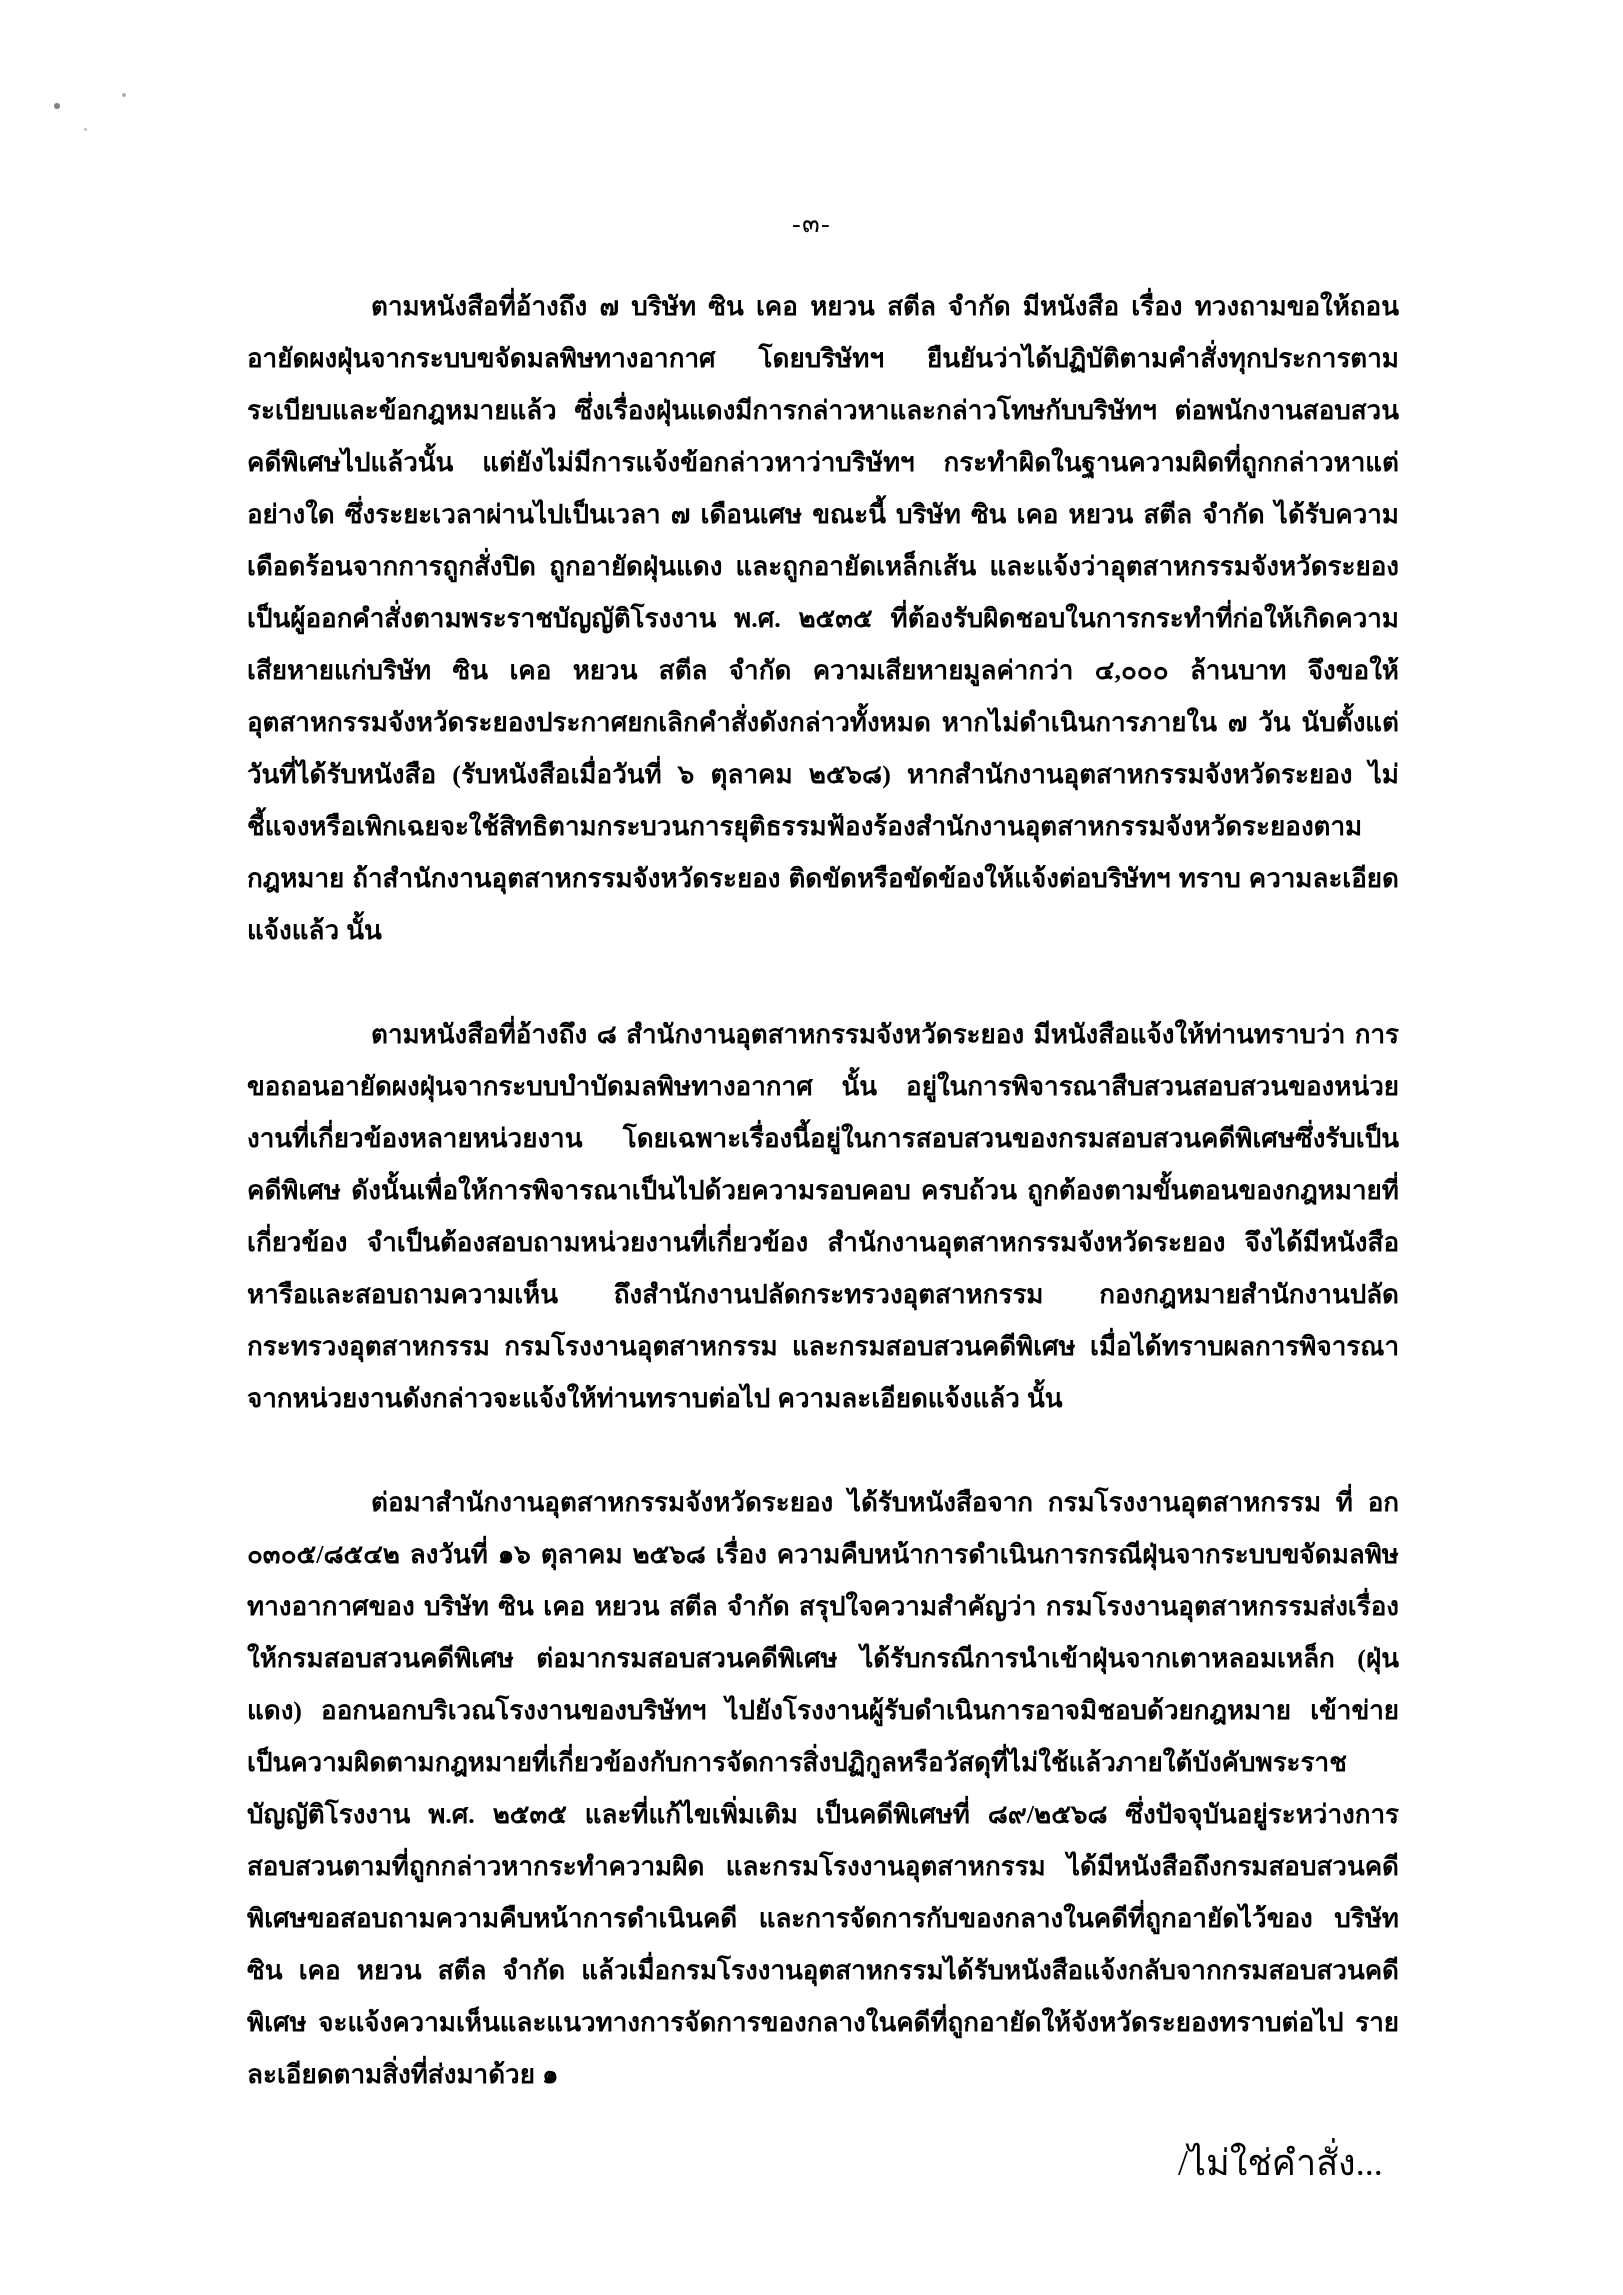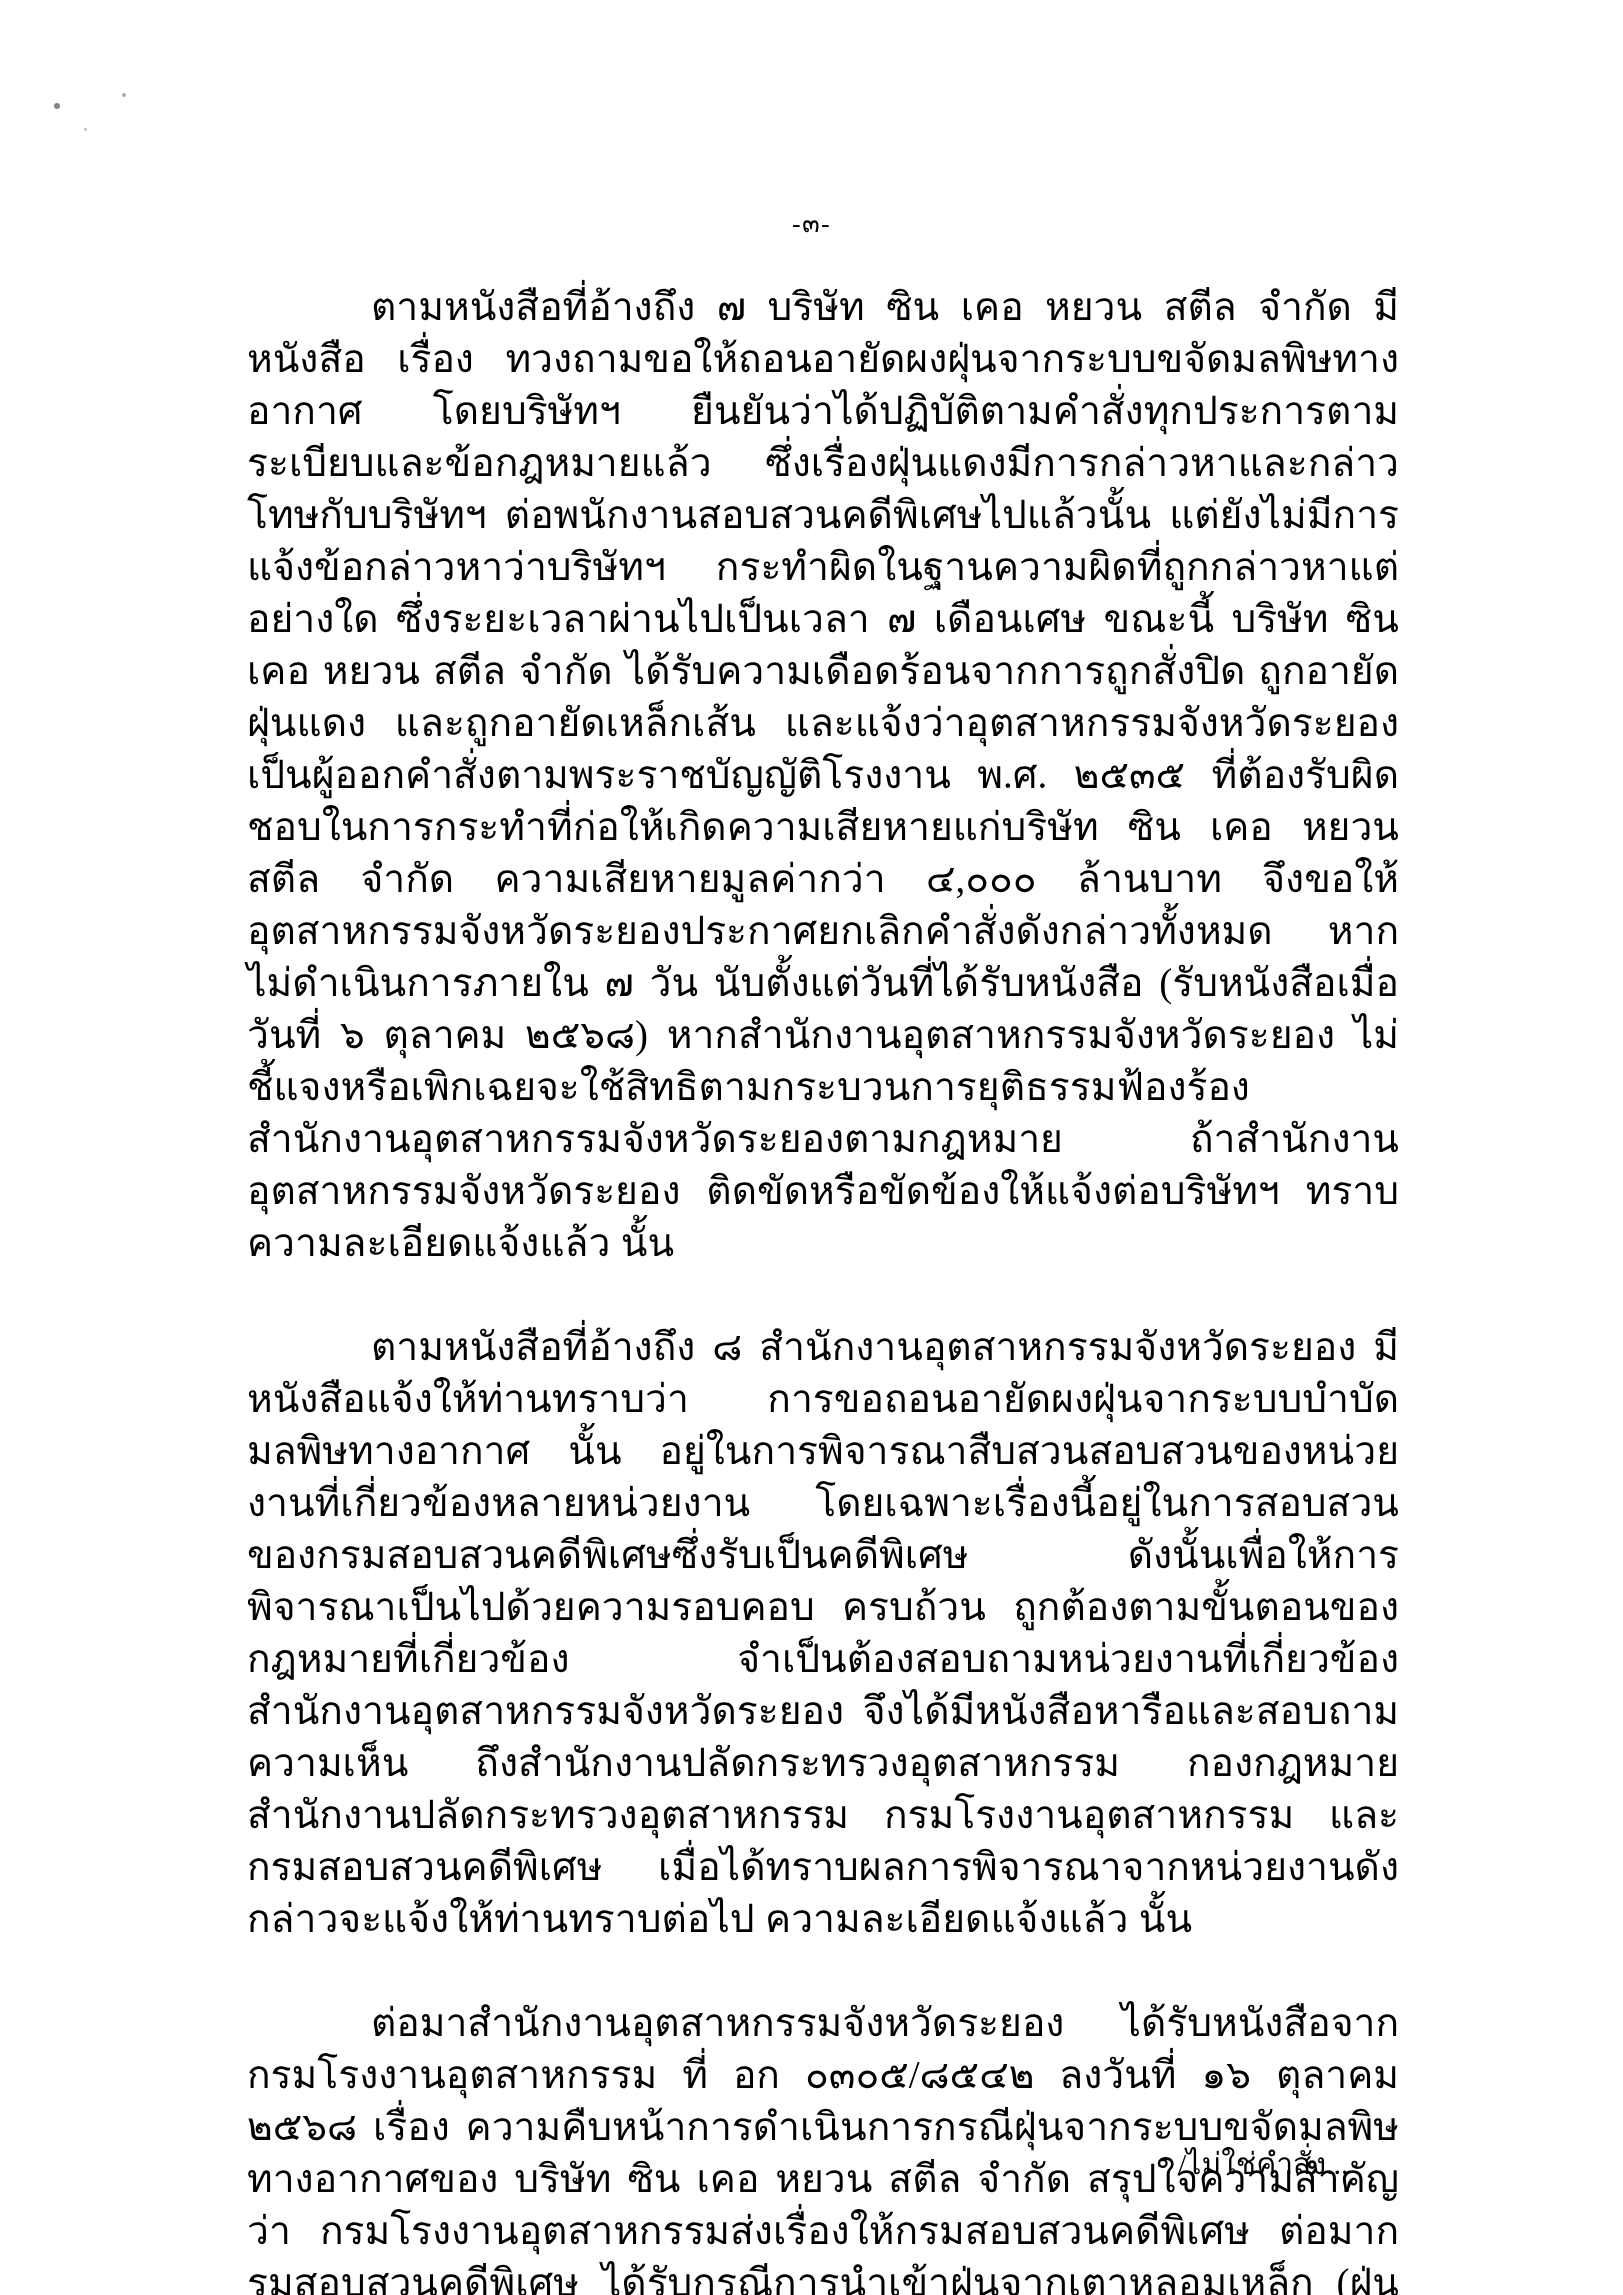--- a/index.html
+++ b/index.html
@@ -42,37 +42,38 @@
 
   .body-area {
     position: absolute;
     left: 247px;
     top: 281px;
     width: 1152px;
   }
 
   p.para {
     margin: 0 0 0 0;
-    font-size: 39px;
+    font-size: 26px;
     line-height: 52px;
     text-align: justify;
     text-justify: inter-word;
     word-spacing: 0.7px;
     text-indent: 0;
+    font-weight: bold;
   }
   p.para.indent {
     text-indent: 124px;
   }
   p.para.gap-lg { margin-top: 52px; }
 
   .footer-note {
     position: absolute;
     left: 1178px;
     top: 2144px;
-    font-size: 30px;
+    font-size: 36px;
     line-height: 39px;
     white-space: nowrap;
   }
 </style>
 </head>
 <body>
 
 <div class="page">
 
   <span class="speck s1"></span>

